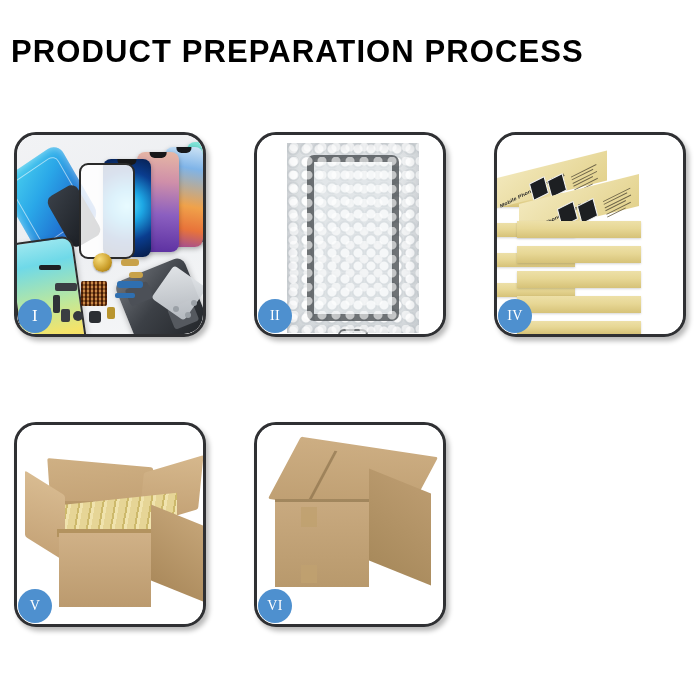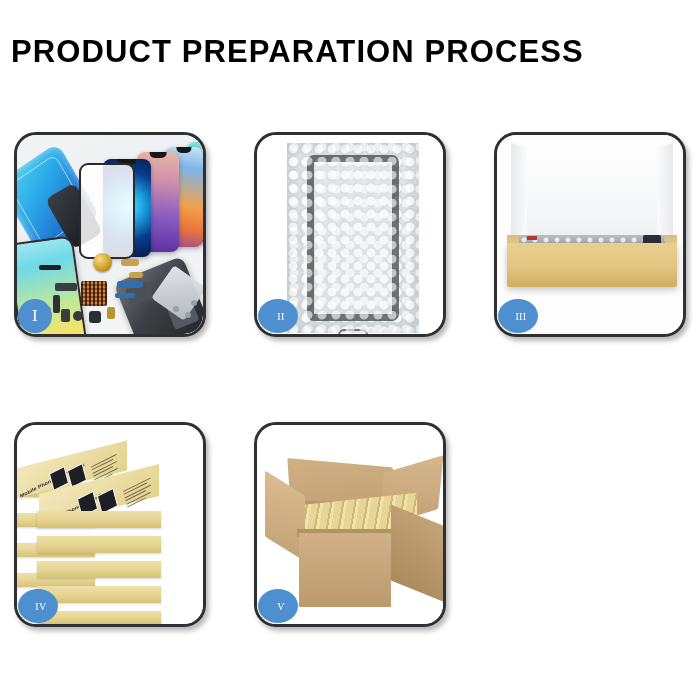--- a/index.html
+++ b/index.html
@@ -66,21 +66,21 @@
     border-radius:50%;
     background:#4e90cf;
     color:#fff;
     display:flex;align-items:center;justify-content:center;
     font-family:"Liberation Serif", serif;
     font-size:17px;
     letter-spacing:.4px;
     z-index:9;
     box-shadow:0 0 0 0 rgba(0,0,0,0);
   }
-  .badge.wide{font-size:10px;padding-left:6px;}
+  .badge.wide{font-size:14px;}
 
   
   .p1{background:linear-gradient(160deg,#f2f3f5 0%,#eceef1 45%,#f6f7f8 100%);}
   .film{
     position:absolute;left:-4px;top:22px;width:72px;height:86px;
     background:linear-gradient(150deg,#4fd8f0 0%,#2aa7e8 40%,#1f6fd0 75%,#1b55b8 100%);
     border-radius:12px;
     transform:rotate(-30deg) skewY(-4deg);
     box-shadow:inset 0 0 10px rgba(255,255,255,.5);
   }
@@ -344,31 +344,20 @@
     <div class="panel">
       <div class="photo p2">
         <div class="bwrap">
           <div class="bscreen"></div>
           <div class="bwrap-over"></div>
         </div>
       </div>
       <div class="badge wide">II</div>
     </div>
 
-    <div class="panel">
-      <div class="photo p3">
-        <div class="lid"></div>
-        <div class="tray-lip"></div>
-        <div class="tray-part"></div>
-        <div class="tray-dark"></div>
-        <div class="tray-red"></div>
-        <div class="tray"></div>
-      </div>
-      <div class="badge wide">III</div>
-    </div>
 
     <div class="panel">
       <div class="photo p4">
         <div class="stack">
 
           <div class="sbox" style="left:0px;  top:42px; width:86px; height:14px;"></div>
           <div class="sbox" style="left:0px;  top:72px; width:86px; height:14px;"></div>
           <div class="sbox" style="left:0px;  top:102px;width:86px; height:14px;"></div>
           <div class="sbox" style="left:0px;  top:132px;width:86px; height:14px;"></div>
 
@@ -415,15 +404,27 @@
         <div class="c5-inner"></div>
         <div class="c5-rods"></div>
         <div class="c5-flapL"></div>
         <div class="c5-lipL"></div>
         <div class="c5-front"></div>
         <div class="c5-side"></div>
       </div>
       <div class="badge wide">V</div>
     </div>
 
+    <div class="panel">
+      <div class="photo p6">
+        <div class="c6-top"></div>
+        <div class="c6-seam"></div>
+        <div class="c6-side"></div>
+        <div class="c6-front"></div>
+        <div class="c6-edge"></div>
+        <div class="c6-tape1"></div>
+        <div class="c6-tape2"></div>
+      </div>
+      <div class="badge wide">VI</div>
+    </div>
 
   </div>
 </div>
 
 </body></html>

